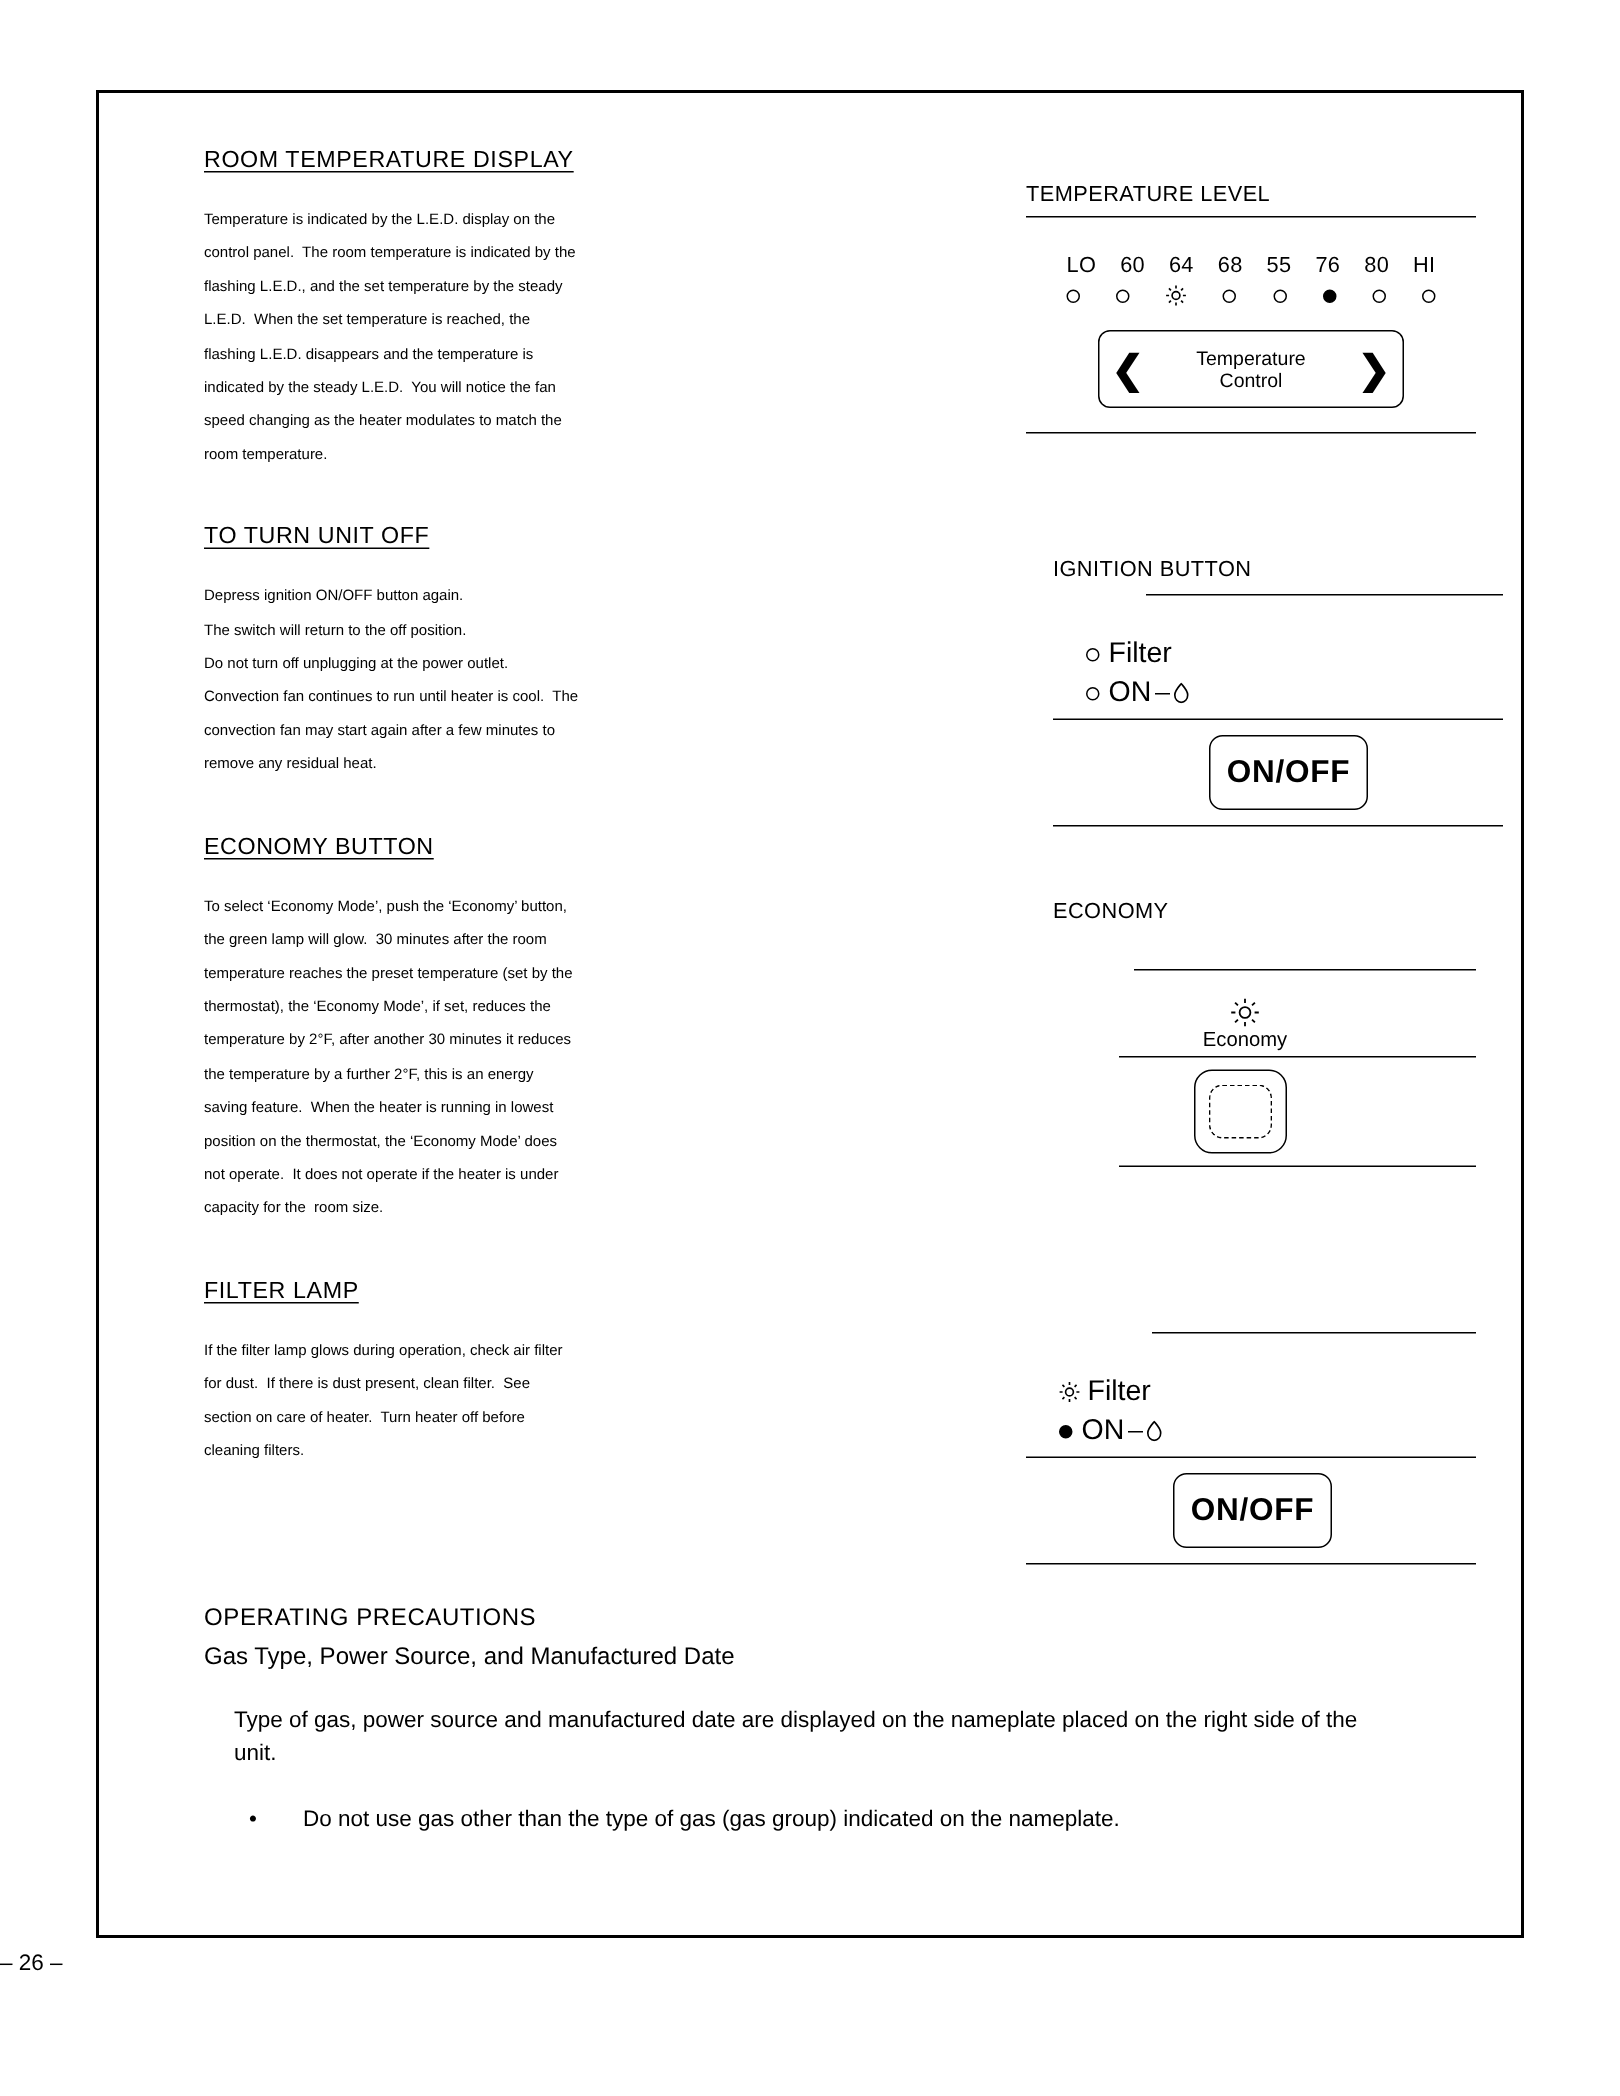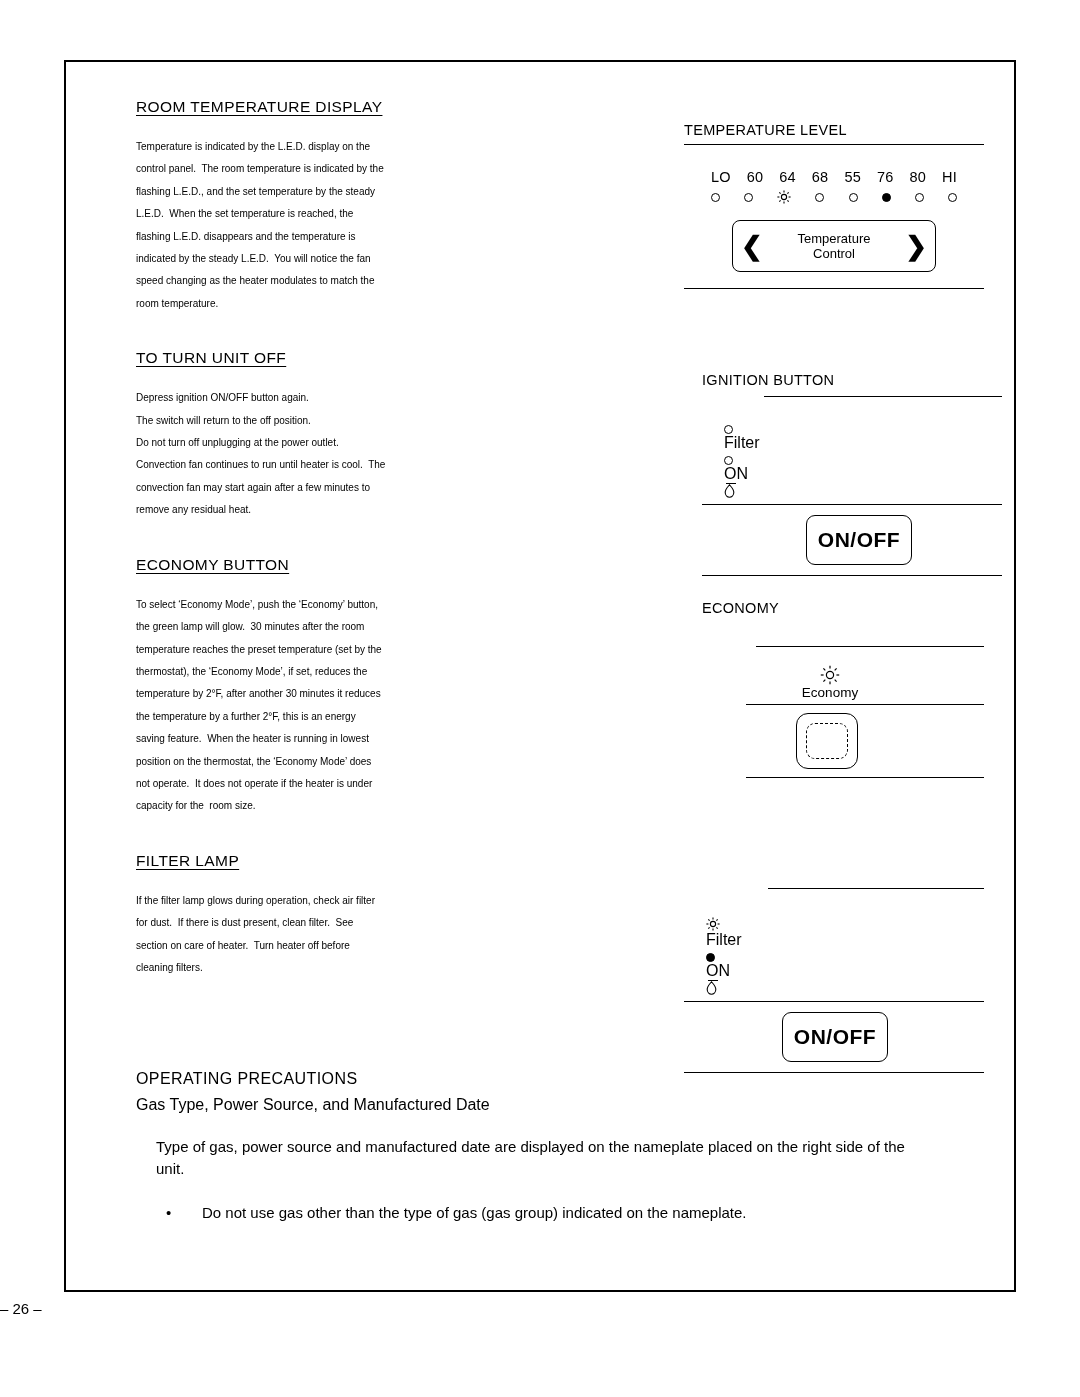--- a/index.html
+++ b/index.html
@@ -124,24 +124,23 @@
     font-weight: bold;
     line-height: 1;
   }
   .arrow-left { left: 8px; }
   .arrow-right { right: 8px; }
 
   
   .ign-block { position: absolute; left: 18px; top: 226px; width: 300px; margin-top: 24px; }
   .lamp-row {
     display: flex;
-    align-items: flex-start;
-    font-size: 16px;
+    align-items: center;
+    font-size: 19px;
     margin-left: 22px;
-    flex-direction: column;
   }
   .lamp-row .dot {
     width: 9px; height: 9px;
     border: 1.2px solid #000;
     border-radius: 50%;
     box-sizing: border-box;
     margin-right: 6px;
   }
   .lamp-row .dot.filled { background: #000; }
   .onoff-btn {

